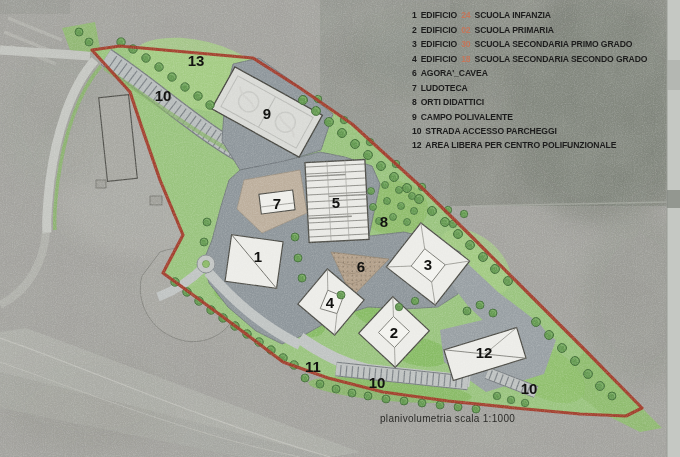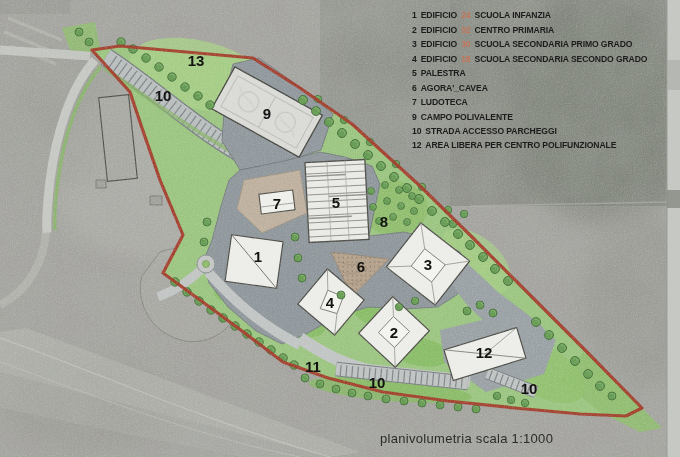--- a/index.html
+++ b/index.html
@@ -14,21 +14,21 @@
   .lg-row.tight{height:12.4px;line-height:12.4px;}
   .lg-row span{margin-right:4px;}
   .lg-row span:last-child{margin-right:0;}
   .lg-code{color:#c5765a;}
 
   
   .plbl{position:absolute;transform:translate(-50%,-50%);
         font-size:15px;font-weight:600;color:#121210;line-height:1;}
 
   
-  .caption{position:absolute;left:380px;top:431px;font-size:13px;color:#2b2b28;
+  .caption{position:absolute;left:380px;top:413px;font-size:10px;color:#2b2b28;
            letter-spacing:.3px;}
 </style>
 </head>
 <body>
 
 <div class="stage">
 
 <svg width="680" height="457" viewBox="0 0 680 457">
   <defs>
     <filter id="blotch" x="-5%" y="-5%" width="110%" height="110%">
@@ -328,36 +328,36 @@
     <rect x="667" y="60" width="13" height="30" fill="#a9aca6" opacity="0.6"></rect>
     <rect x="667" y="190" width="13" height="18" fill="#7e817b" opacity="0.7"></rect>
   </g>
 </svg>
 
 <div class="legend">
   <div class="lg-row">
     <span class="lg-n">1</span><span>EDIFICIO</span><span class="lg-code">24</span><span>SCUOLA INFANZIA</span>
   </div>
   <div class="lg-row">
-    <span class="lg-n">2</span><span>EDIFICIO</span><span class="lg-code">02</span><span>CENTRO PRIMARIA</span>
+    <span class="lg-n">2</span><span>EDIFICIO</span><span class="lg-code">02</span><span>SCUOLA PRIMARIA</span>
   </div>
   <div class="lg-row">
     <span class="lg-n">3</span><span>EDIFICIO</span><span class="lg-code">30</span><span>SCUOLA SECONDARIA PRIMO GRADO</span>
   </div>
   <div class="lg-row">
     <span class="lg-n">4</span><span>EDIFICIO</span><span class="lg-code">18</span><span>SCUOLA SECONDARIA SECONDO GRADO</span>
   </div>
   <div class="lg-row">
-    <span class="lg-n">5</span><span>PALESTRA</span>
-  </div>
-  <div class="lg-row">
     <span class="lg-n">6</span><span>AGORA'_CAVEA</span>
   </div>
   <div class="lg-row">
     <span class="lg-n">7</span><span>LUDOTECA</span>
+  </div>
+  <div class="lg-row">
+    <span class="lg-n">8</span><span>ORTI DIDATTICI</span>
   </div>
   <div class="lg-row">
     <span class="lg-n">9</span><span>CAMPO POLIVALENTE</span>
   </div>
   <div class="lg-row">
     <span class="lg-n">10</span><span>STRADA ACCESSO PARCHEGGI</span>
   </div>
   <div class="lg-row tight">
     <span class="lg-n">12</span><span>AREA LIBERA PER CENTRO POLIFUNZIONALE</span>
   </div>

